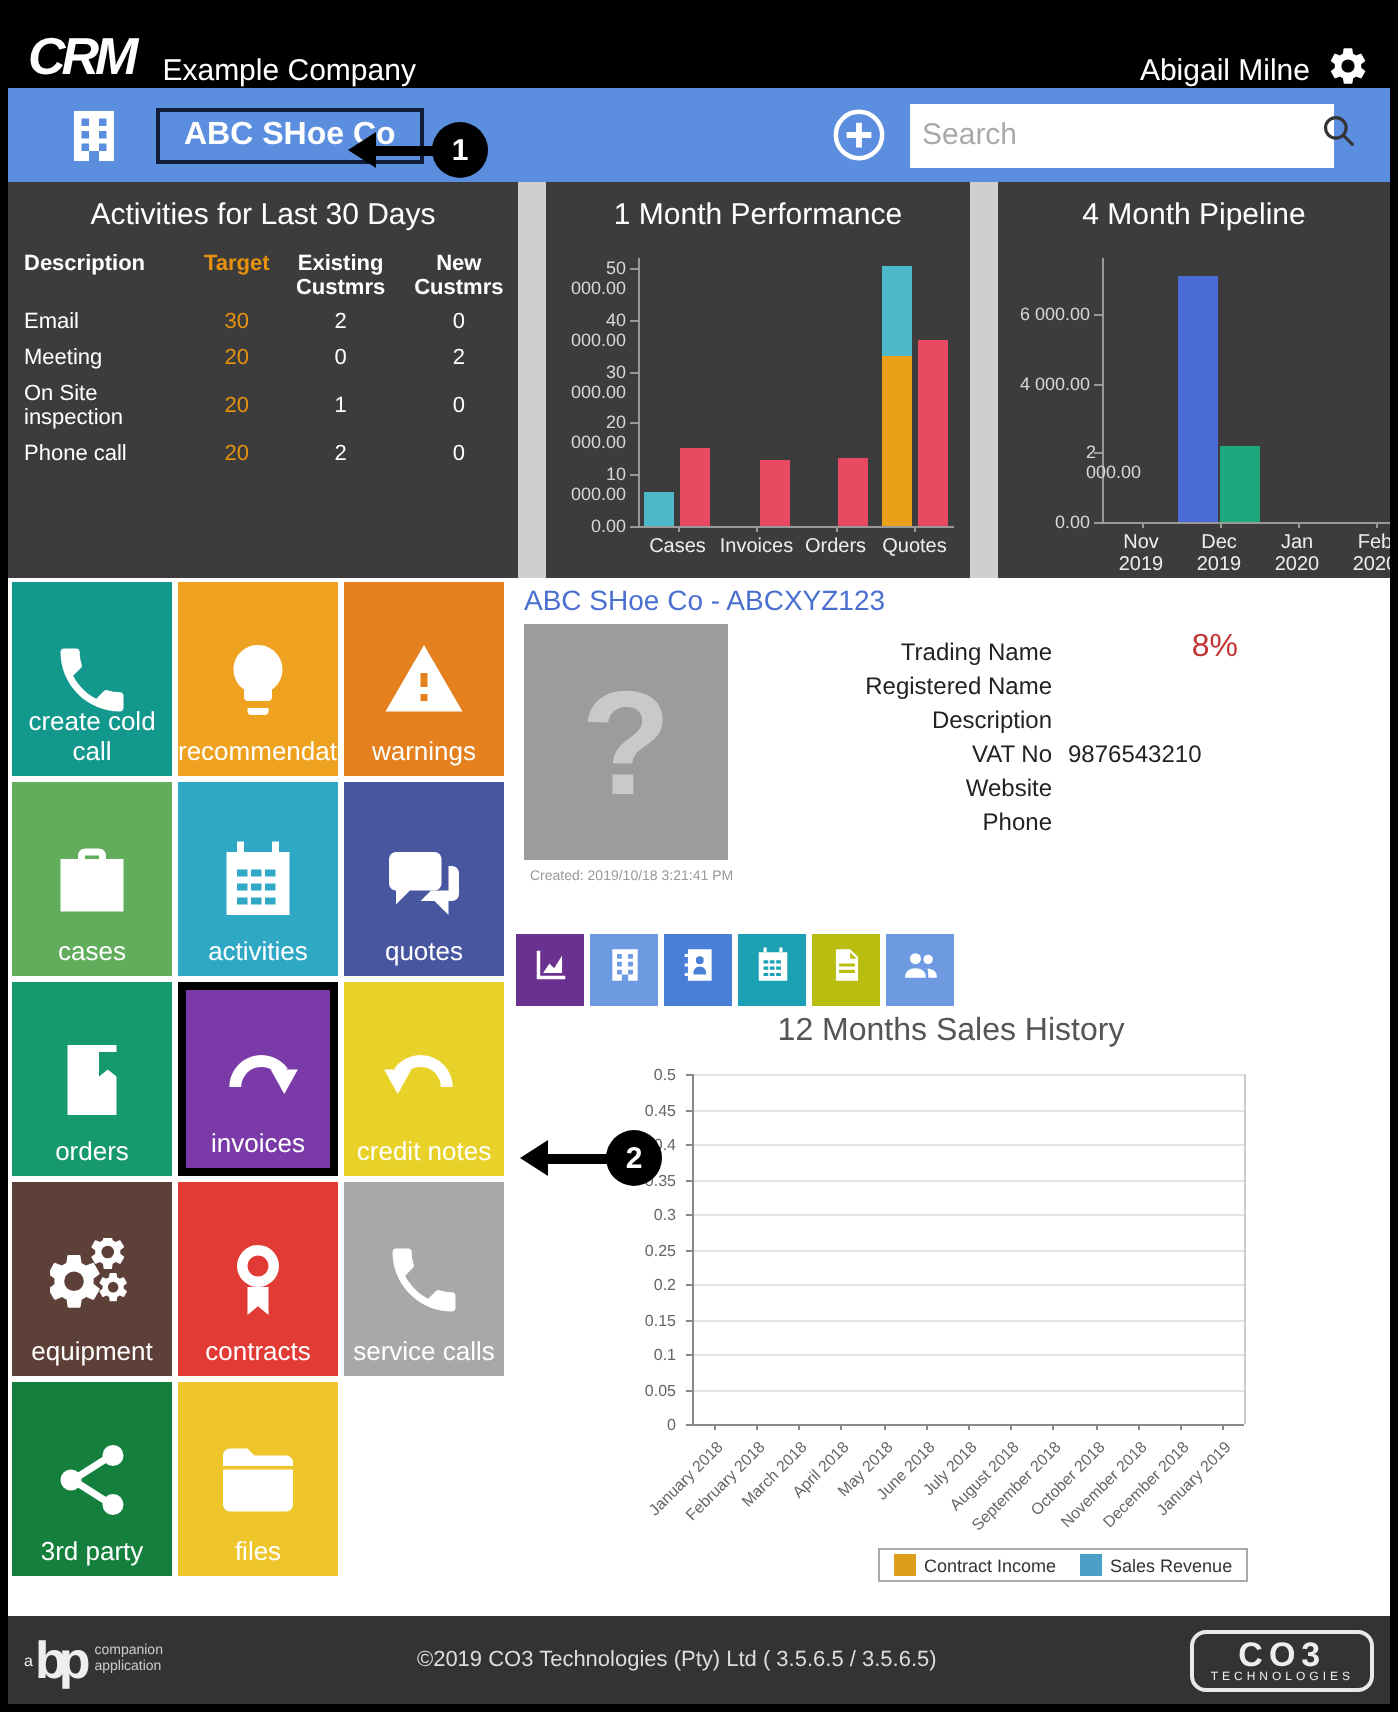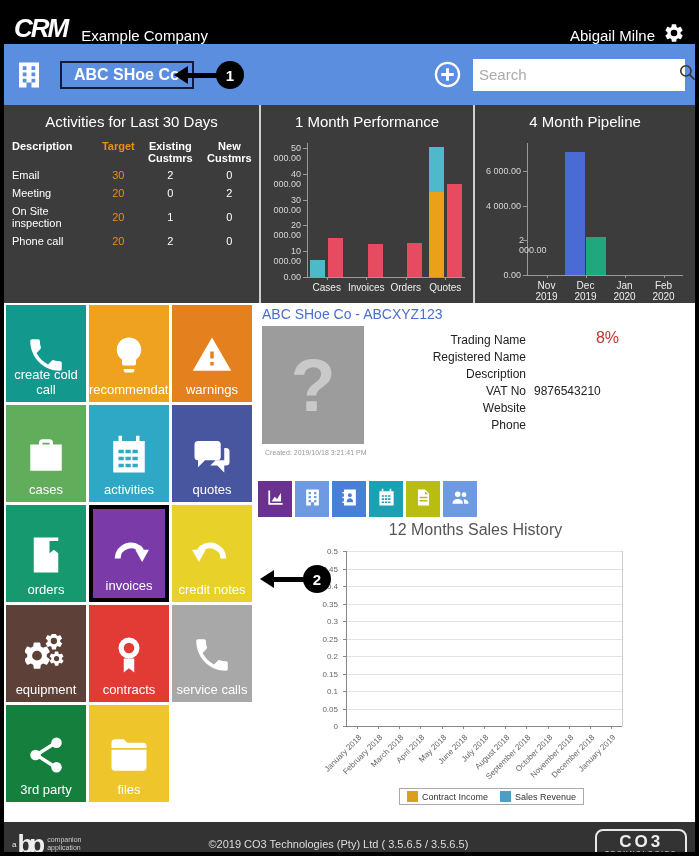--- a/index.html
+++ b/index.html
@@ -8,32 +8,32 @@
 
   
   .header { height:40px; background:#000; display:flex; align-items:flex-end; padding:0 10px; color:#fff; }
   .crm-logo { font-size:26px; font-weight:bold; letter-spacing:-2px; font-style:italic; margin-right:14px; }
   .company-name { font-size:15px; }
   .header .spacer { flex:1; }
   .user-name { font-size:15px; margin-right:8px; }
   .gear-btn svg { width:22px; height:22px; display:block; cursor:pointer; }
 
   
-  .bluebar { height:61px; background:#5b8ede; display:flex; align-items:center; padding:0 10px; }
+  .bluebar { height:47px; background:#5b8ede; display:flex; align-items:center; padding:0 28px; }
   .bldg-icon svg { width:30px; height:32px; display:block; }
   .cust-box { margin-left:16px; border:2px solid #101c38; padding:3px 12px; color:#fff; font-size:16px; font-weight:bold; cursor:pointer; }
   .addbtn { margin-left:auto; width:27px; height:27px; cursor:pointer; }
   .addbtn svg { width:27px; height:27px; display:block; }
   .searchwrap { margin-left:12px; width:212px; height:32px; background:#fff; display:flex; align-items:center; padding:0 6px; }
   .searchwrap input { flex:1; border:none; outline:none; font-size:15px; color:#444; }
   .searchwrap input::placeholder { color:#aaa; }
   .searchwrap svg { width:19px; height:19px; }
 
   
-  .dashrow { height:198px; background:#cfcfcf; display:flex; gap:2px; }
+  .dashrow { height:198px; background:#cfcfcf; display:flex; gap:14px; }
   .panel { background:#3c3c3c; position:relative; color:#fff; }
   .panel-activities { width:255px; }
   .panel-perf { width:212px; }
   .panel-pipe { flex:1; }
   .panel-title { text-align:center; font-size:15px; padding-top:8px; color:#fff; }
 
   .act-table { width:100%; border-collapse:collapse; margin-top:8px; font-size:11px; }
   .act-table th { font-weight:bold; vertical-align:top; padding:2px 2px; }
   .act-table td { padding:3px 2px; }
   .act-table .c-desc { text-align:left; padding-left:8px; width:92px; }
@@ -66,21 +66,21 @@
   .fvalue { margin-left:8px; }
   .tabsrow { position:absolute; left:2px; top:178px; display:flex; gap:3px; }
   .tab { width:34px; height:36px; display:flex; align-items:center; justify-content:center; cursor:pointer; }
   .tab svg { width:19px; height:19px; }
 
   .saleschart { position:absolute; left:0; top:218px; width:439px; height:296px; }
   .saleschart div { position:absolute; }
   .sc-title { width:100%; text-align:center; font-size:16px; color:#555; }
   .sc-ylab { font-size:8px; color:#666; text-align:right; }
   .sc-xlab { font-size:8px; color:#666; text-align:right; transform:rotate(-45deg); transform-origin:100% 0; }
-  .sc-legend { display:flex; gap:12px; border:1px solid #aaa; padding:2px 7px; font-size:9px; color:#333; align-items:flex-end; background:#fff; }
+  .sc-legend { display:flex; gap:12px; border:1px solid #aaa; padding:2px 7px; font-size:9px; color:#333; align-items:flex-end; background:#fff;margin-left:40px; }
   .sc-legend .li { display:flex; align-items:center; gap:4px; }
   .sc-legend .sw { width:11px; height:11px; display:inline-block; }
 
   
   .footer { height:44px; background:#333; display:flex; align-items:center; padding:0 8px; color:#ddd; }
   .bp-logo { display:flex; align-items:center; color:#eee; }
   .bp-a { font-size:8px; margin-right:1px; }
   .bp-big { font-size:26px; font-weight:bold; letter-spacing:-4px; line-height:1; }
   .bp-lines { margin-left:6px; font-size:7px; line-height:1.2; color:#ccc; }
   .foot-center { flex:1; text-align:center; font-size:11px; color:#ddd; }

